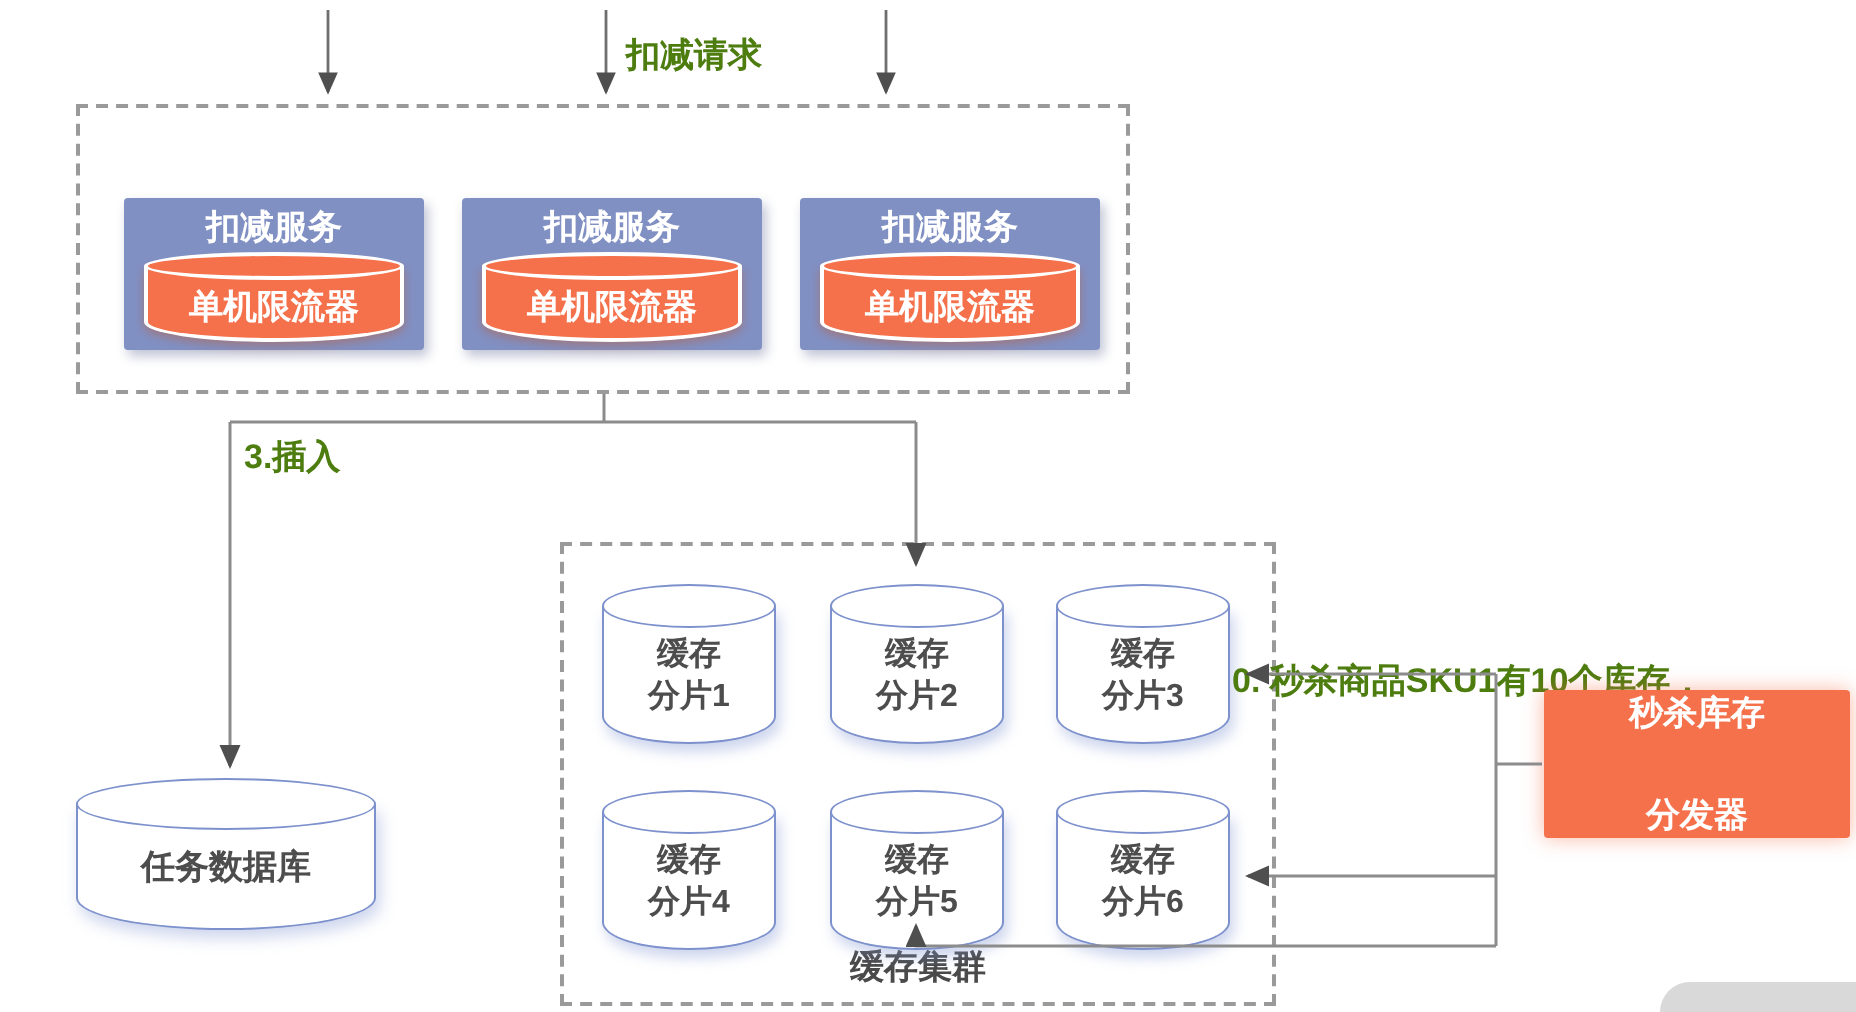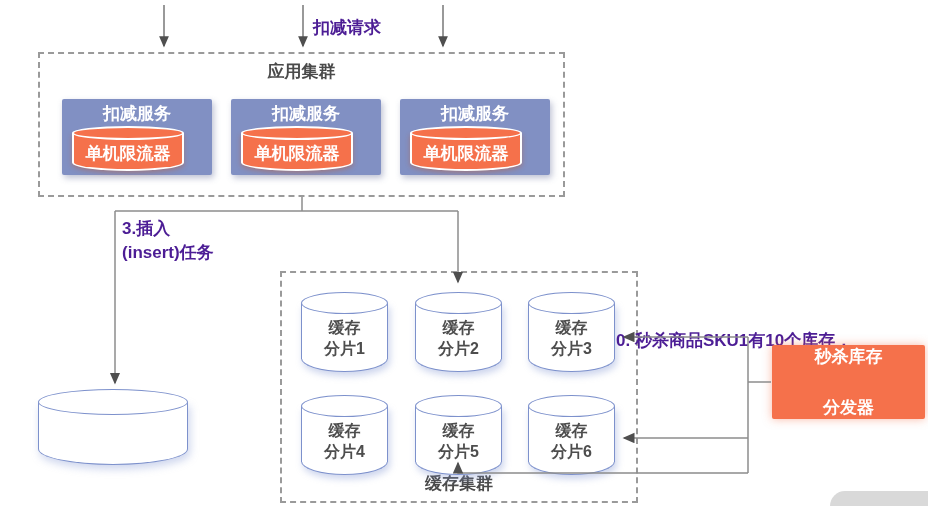--- a/index.html
+++ b/index.html
@@ -19,42 +19,42 @@
   .service-title{position:absolute;top:3px;left:0;right:0;text-align:center;
                  font-size:17px;font-weight:700;color:#ffffff;}
 
   
   .cyl{position:absolute;z-index:3;}
   .cyl .cyl-top{position:absolute;left:0;right:0;top:0;border-radius:50%;box-sizing:border-box;z-index:2;}
   .cyl .cyl-body{position:absolute;left:0;right:0;bottom:0;box-sizing:border-box;z-index:1;}
   .cyl .cyl-label{position:absolute;left:0;right:0;text-align:center;z-index:4;}
 
   
-  .cyl.orange{left:10px;top:27px;width:112px;height:45px;}
+  .cyl.orange{left:10px;top:27px;width:130px;height:45px;}
   .cyl.orange .cyl-top{height:14px;background:#f5714b;border:2px solid #ffffff;}
   .cyl.orange .cyl-body{top:7px;background:#f5714b;border:2px solid #ffffff;border-top:none;
        border-radius:0 0 65px 65px / 0 0 10px 10px;box-shadow:0 2px 5px rgba(190,90,50,.45);}
   .cyl.orange .cyl-label{top:16px;font-size:17px;font-weight:700;color:#ffffff;}
 
   
   .cyl.shard{width:87px;height:80px;}
   .cyl.shard .cyl-top{height:22px;background:#ffffff;border:1.6px solid #7d91cc;}
   .cyl.shard .cyl-body{top:11px;background:#ffffff;border:1.6px solid #7d91cc;border-top:none;
        border-radius:0 0 44px 44px / 0 0 14px 14px;box-shadow:2px 4px 7px rgba(130,150,210,.4);}
   .cyl.shard .cyl-label{top:25px;font-size:16px;font-weight:700;color:#4d4d4d;line-height:21px;}
 
   
   .cyl.taskdb{left:38px;top:389px;width:150px;height:76px;}
   .cyl.taskdb .cyl-top{height:26px;background:#ffffff;border:1.6px solid #7d91cc;}
   .cyl.taskdb .cyl-body{top:13px;background:#ffffff;border:1.6px solid #7d91cc;border-top:none;
        border-radius:0 0 75px 75px / 0 0 16px 16px;box-shadow:2px 4px 8px rgba(130,150,210,.4);}
   .cyl.taskdb .cyl-label{top:33px;font-size:17px;font-weight:700;color:#4d4d4d;}
 
   
-  .note{position:absolute;font-size:17px;font-weight:700;color:#4c1d95;line-height:24px;z-index:4;white-space:nowrap;}
+  .note{position:absolute;font-size:17px;font-weight:700;color:#4d7c0f;line-height:24px;z-index:4;white-space:nowrap;}
   .note div{white-space:nowrap;}
 
   
   .distributor{position:absolute;left:772px;top:345px;width:153px;height:74px;background:#f5714b;
        border-radius:2px;display:flex;flex-direction:column;align-items:center;justify-content:space-between;
        box-shadow:0 0 10px rgba(245,113,75,.5);z-index:4;}
   .distributor div{font-size:17px;font-weight:700;color:#ffffff;line-height:23px;text-align:center;}
 
   
   .corner-artifact{position:absolute;left:830px;top:491px;width:98px;height:15px;background:#d9d9d9;
@@ -85,21 +85,20 @@
       <path d="M748,382 H771"></path>
       <path d="M748,337 H624" marker-end="url(#ah)"></path>
       <path d="M748,438 H624" marker-end="url(#ah)"></path>
       <path d="M748,473 H458 V463" marker-end="url(#ah)"></path>
     </g>
   </svg>
 
   <div class="note" style="left:313px;top:16px;">扣减请求</div>
 
   <div class="dashed-box" style="left:38px;top:52px;width:527px;height:145px;">
-    <div class="cluster-title" style="top:6px;">应用集群</div>
 
     <div class="service" style="left:22px;top:45px;">
       <div class="service-title">扣减服务</div>
       <div class="cyl orange">
         <div class="cyl-top"></div>
         <div class="cyl-body"></div>
         <div class="cyl-label">单机限流器</div>
       </div>
     </div>
 
@@ -117,28 +116,28 @@
       <div class="cyl orange">
         <div class="cyl-top"></div>
         <div class="cyl-body"></div>
         <div class="cyl-label">单机限流器</div>
       </div>
     </div>
   </div>
 
   <div class="note" style="left:122px;top:217px;">
     <div>3.插入</div>
-    <div>(insert)任务</div>
   </div>
   <div class="note" style="left:456px;top:217px;">
   </div>
 
   <div class="cyl taskdb">
     <div class="cyl-top"></div>
     <div class="cyl-body"></div>
+    <div class="cyl-label">任务数据库</div>
   </div>
 
   <div class="dashed-box" style="left:280px;top:271px;width:358px;height:232px;">
     <div class="cluster-title" style="bottom:6px;">缓存集群</div>
   </div>
 
   <div class="cyl shard" style="left:301px;top:292px;">
     <div class="cyl-top"></div>
     <div class="cyl-body"></div>
     <div class="cyl-label">

